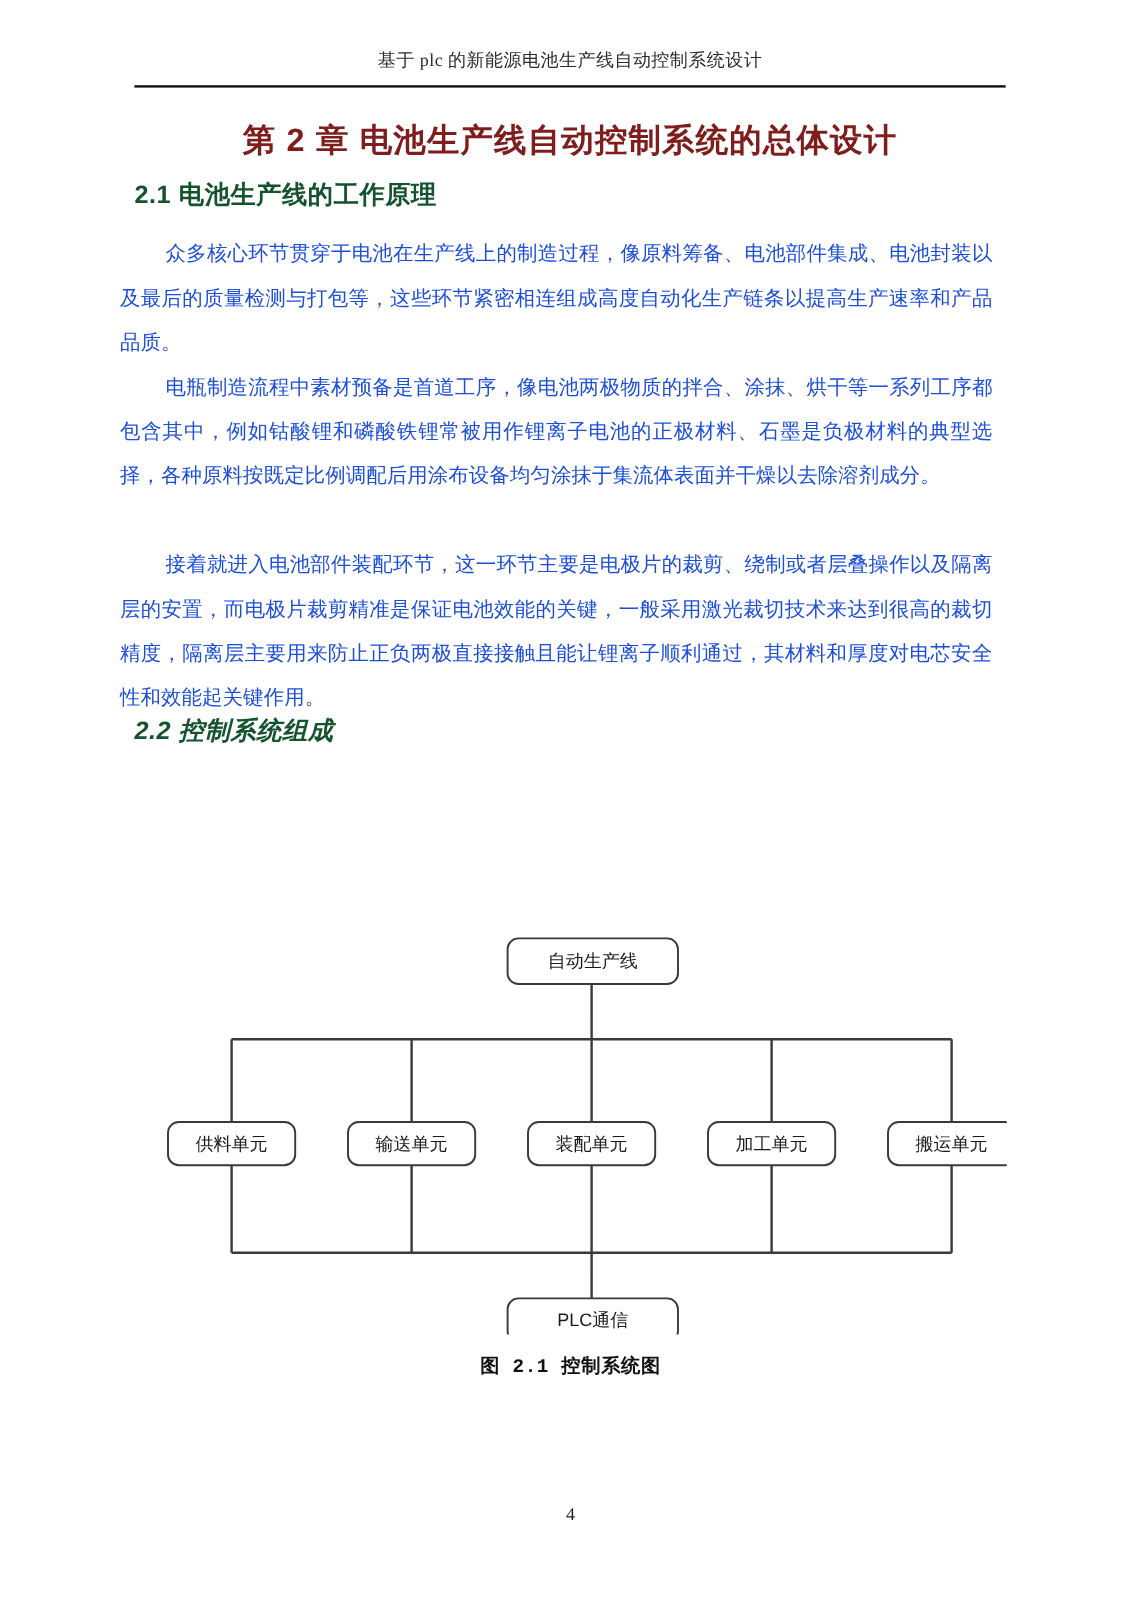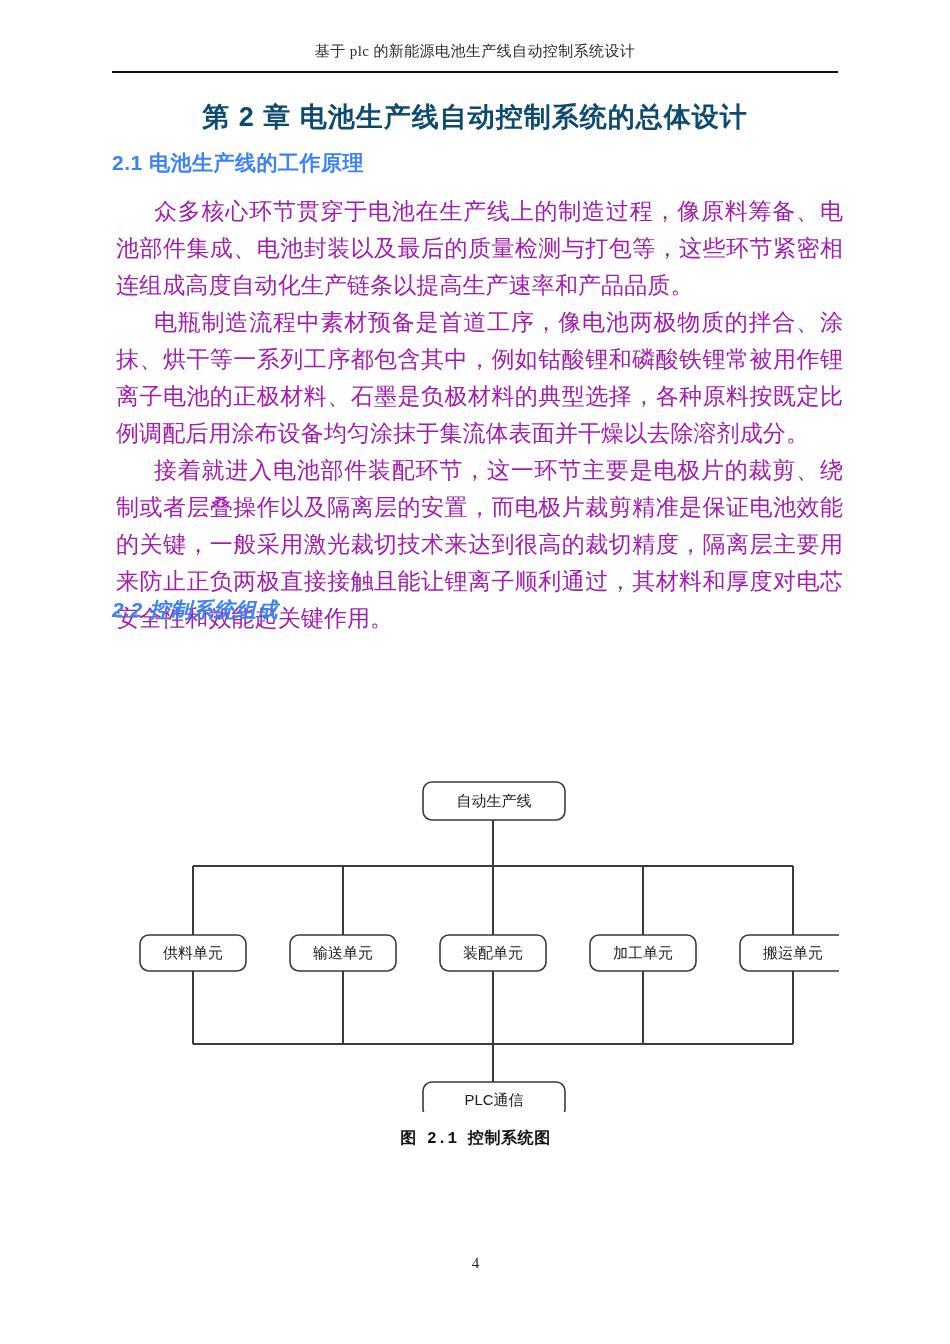--- a/index.html
+++ b/index.html
@@ -52,51 +52,51 @@
   .chapter-title {
     position: absolute;
     left: 112px;
     top: 96px;
     width: 726px;
     text-align: center;
     font-family: "Liberation Sans", "DejaVu Sans", sans-serif;
     font-weight: bold;
     font-size: 27px;
     line-height: 42px;
-    color: #0c4a6e;
+    color: #7f1d1d;
     letter-spacing: 1px;
   }
 
   
   .section-heading {
     position: absolute;
     left: 112px;
     width: 726px;
     font-family: "Liberation Sans", "DejaVu Sans", sans-serif;
     font-weight: bold;
     font-size: 21px;
     line-height: 32px;
-    color: #3b82f6;
+    color: #14532d;
     letter-spacing: 0.5px;
   }
   #sec-21 { top: 147px; }
   #sec-22 { top: 594px; font-style: italic; }
 
   
   .para {
     position: absolute;
-    left: 116px;
-    width: 727px;
-    font-family: "Liberation Serif", "DejaVu Serif", serif;
-    font-size: 23px;
+    left: 100px;
+    width: 727px;
+    font-family: "Liberation Serif", "DejaVu Serif", serif;
+    font-size: 17px;
     line-height: 37px;
     text-align: justify;
     text-justify: inter-ideograph;
     text-indent: 38px;
-    color: #a21caf;
+    color: #1d4ed8;
     letter-spacing: 0.1px;
   }
   #para-1 { top: 193px; }
   #para-2 { top: 304px; }
   #para-3 { top: 452px; }
   #para-4 { top: 637px; }
 
   
   .figure {
     position: absolute;

